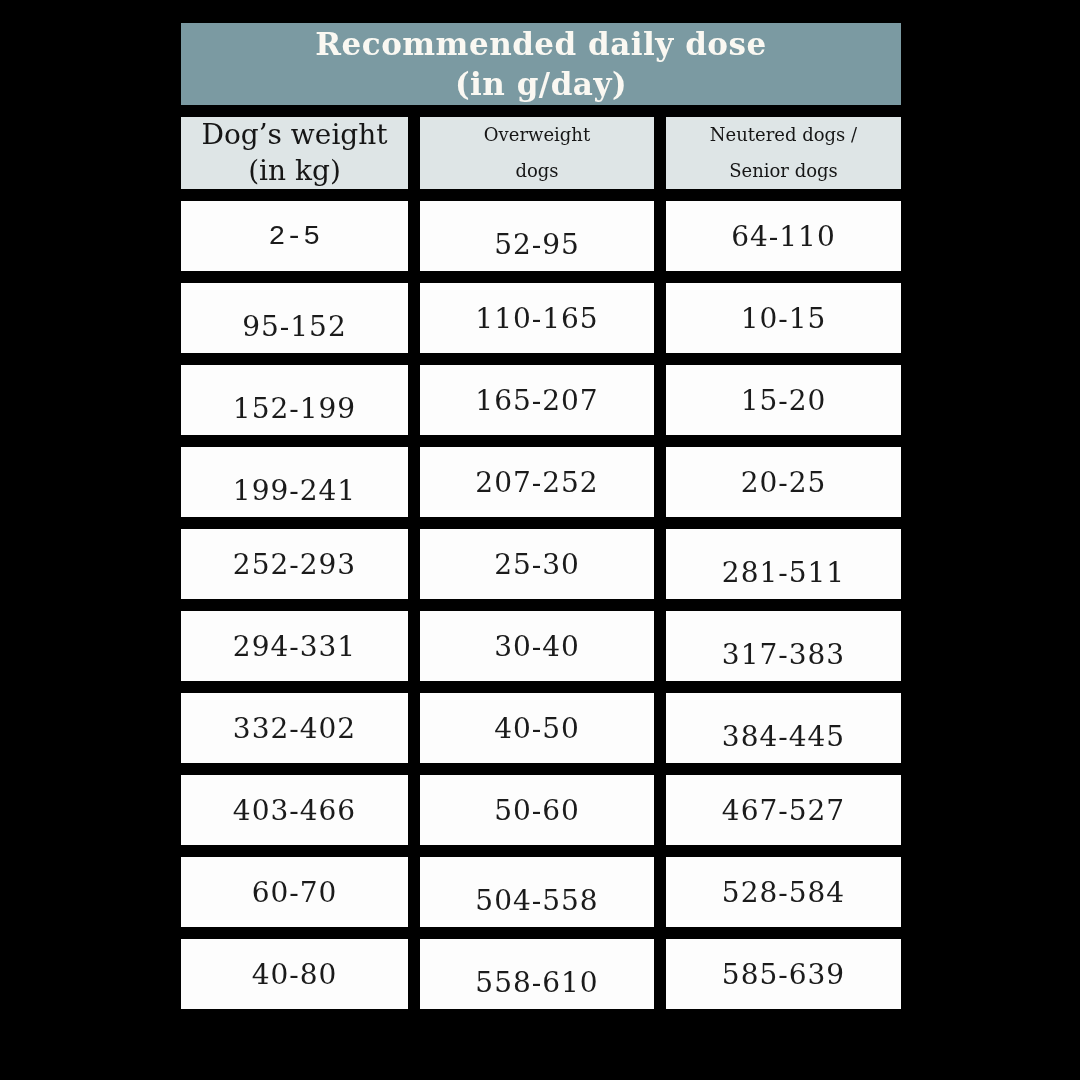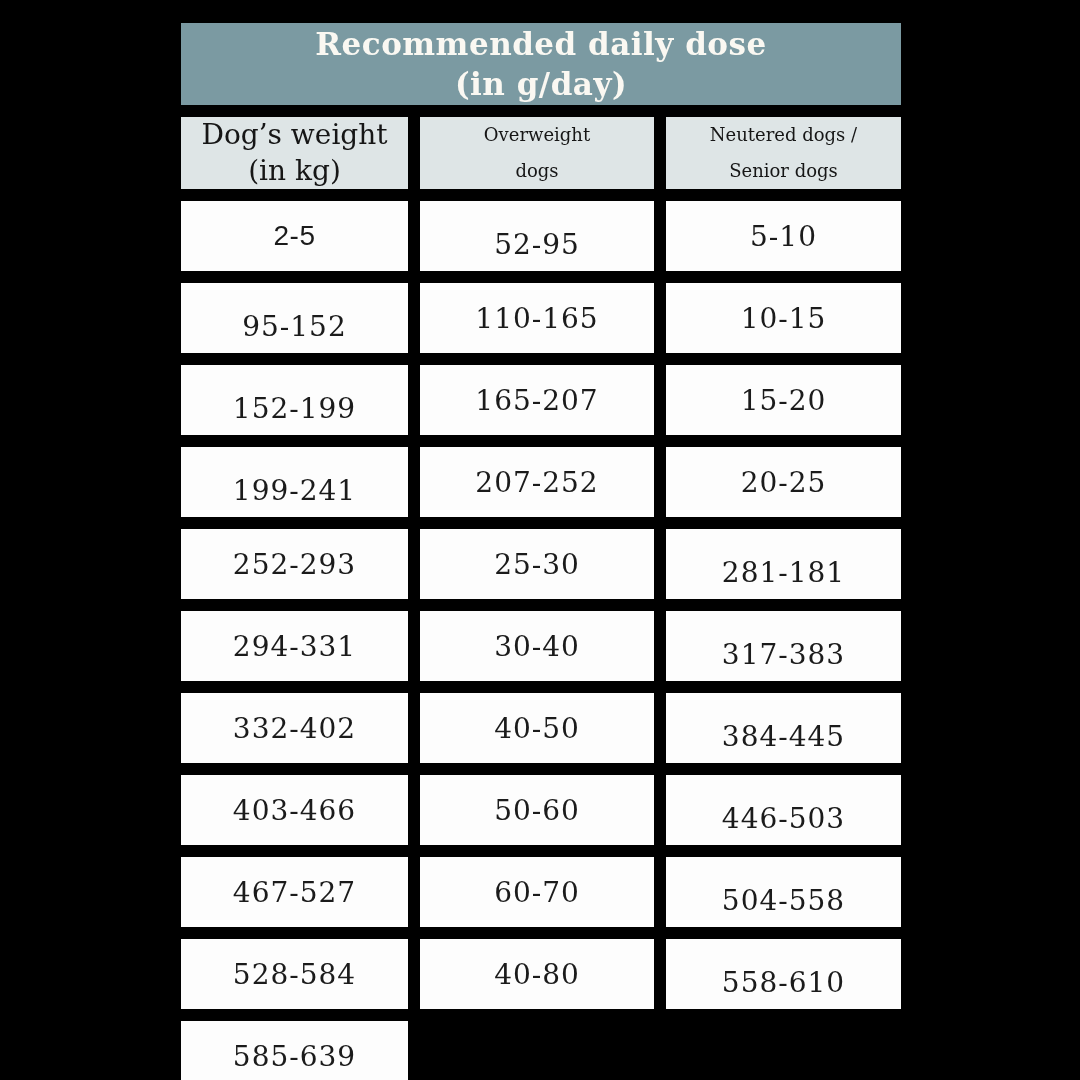--- a/index.html
+++ b/index.html
@@ -57,21 +57,21 @@
     background: #fdfdfd;
     color: #1b1b1b;
     display: flex;
     align-items: center;
     justify-content: center;
     font-size: 28px;
     letter-spacing: 1px;
   }
   .cell.c1 { padding-top: 16px; }   
   .cell.sans {
-    font-family: Liberation Sans, sans-serif;
+    font-family: Liberation Mono, monospace;
     letter-spacing: 0.5px;
   }
 </style>
 </head>
 <body>
 
 <div class="canvas">
   <div class="dose-table" id="dose-table">
 
     <div class="title-block">
@@ -89,42 +89,41 @@
       <div>dogs</div>
     </div>
 
     <div class="hcell">
       <div>Neutered dogs /</div>
       <div>Senior dogs</div>
     </div>
 
   <div class="cell c0 sans">2-5</div>
       <div class="cell c1">52-95</div>
-      <div class="cell c0">5-10</div>
+      <div class="cell c2">64-110</div>
       <div class="cell c1">95-152</div>
       <div class="cell c2">110-165</div>
       <div class="cell c0">10-15</div>
       <div class="cell c1">152-199</div>
       <div class="cell c2">165-207</div>
       <div class="cell c0">15-20</div>
       <div class="cell c1">199-241</div>
       <div class="cell c2">207-252</div>
       <div class="cell c0">20-25</div>
       <div class="cell c2">252-293</div>
       <div class="cell c0">25-30</div>
-      <div class="cell c1">281-181</div>
+      <div class="cell c1">281-511</div>
       <div class="cell c2">294-331</div>
       <div class="cell c0">30-40</div>
       <div class="cell c1">317-383</div>
       <div class="cell c2">332-402</div>
       <div class="cell c0">40-50</div>
       <div class="cell c1">384-445</div>
       <div class="cell c2">403-466</div>
       <div class="cell c0">50-60</div>
-      <div class="cell c1">446-503</div>
       <div class="cell c2">467-527</div>
       <div class="cell c0">60-70</div>
       <div class="cell c1">504-558</div>
       <div class="cell c2">528-584</div>
       <div class="cell c0">40-80</div>
       <div class="cell c1">558-610</div>
       <div class="cell c2">585-639</div>
     </div>
 </div>
 

